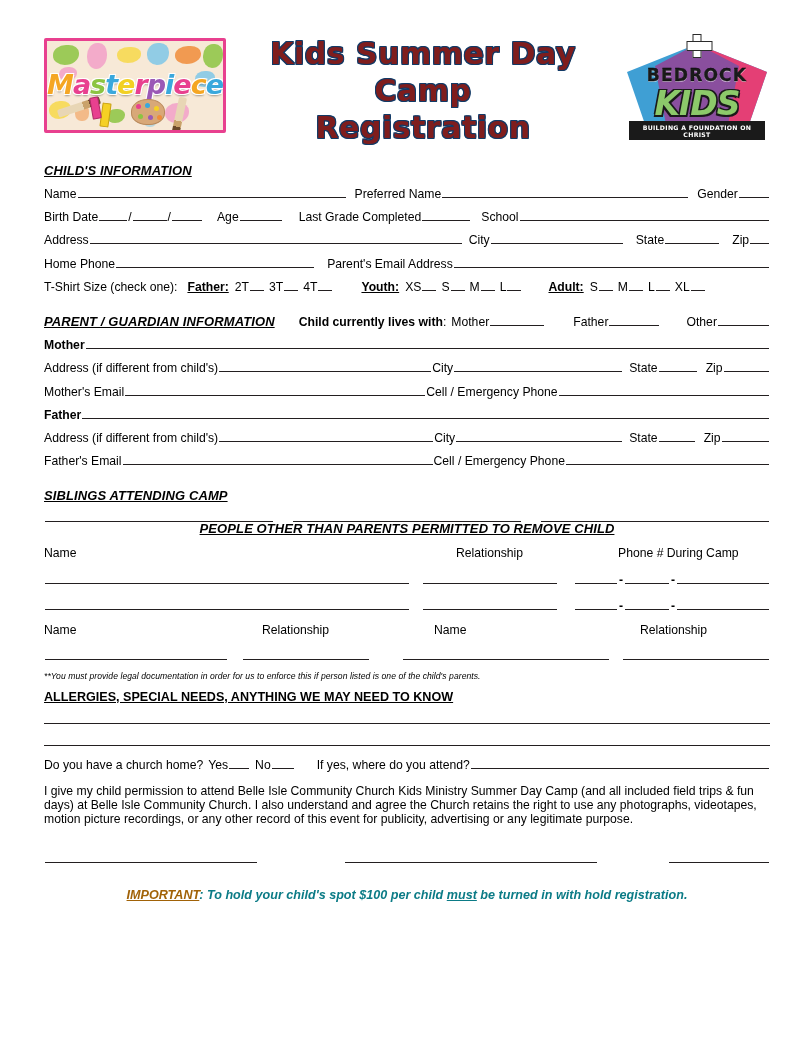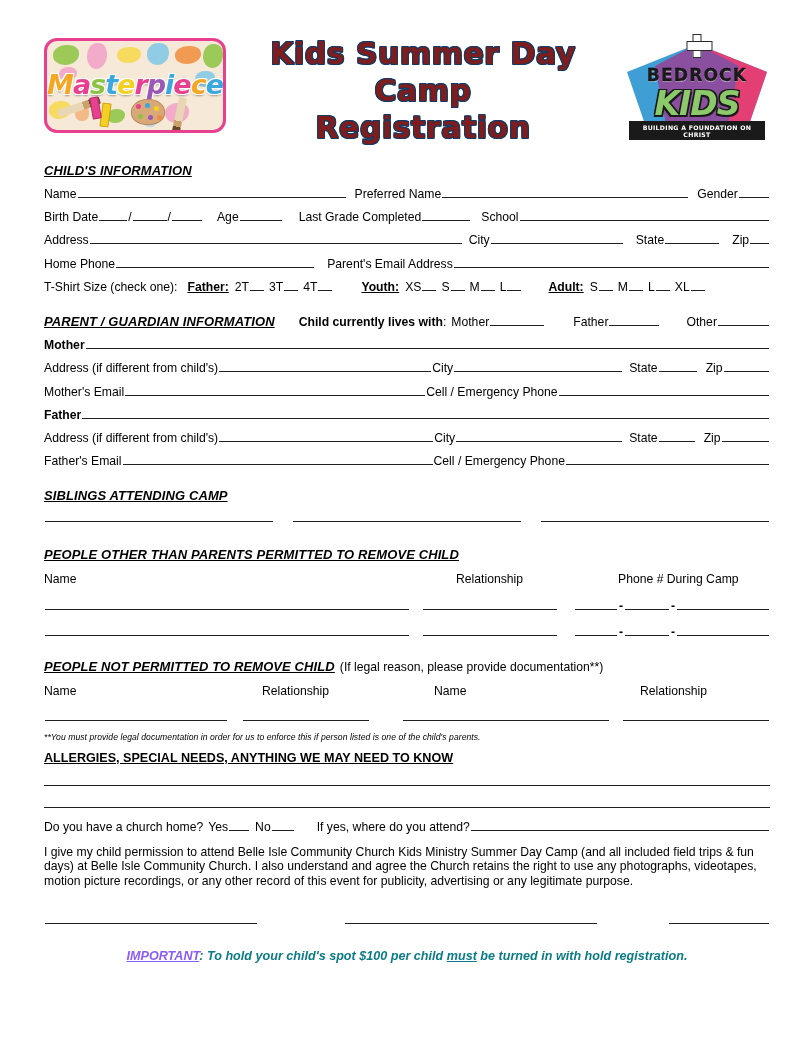--- a/index.html
+++ b/index.html
@@ -22,21 +22,21 @@
     position: relative;
     height: 118px;
     margin: 32px 36px 0 44px;
     display: flex;
     align-items: flex-start;
   }
   
   .mp-logo {
     width: 182px; height: 95px;
     border: 3px solid #e8408f;
-    border-radius: 13px;
+    border-radius: 2px;
     background: #f7e9d7;
     position: relative;
     overflow: hidden;
     flex: 0 0 auto;
     margin-top: 6px;
   }
   .mp-splat { position: absolute; border-radius: 50% 40% 55% 45%; opacity: .85; }
   .mp-word {
     position: absolute; left: 0; right: 0; top: 30px;
     text-align: center;
@@ -193,21 +193,21 @@
     text-align: left;
   }
   .sig-lines { display: flex; margin-top: 26px; }
   .sig-labels { display: flex; margin-top: 5px; font-weight: bold; font-size: 12.2px; }
   .important {
     margin-top: 26px;
     text-align: center;
     font-weight: bold; font-style: italic;
     font-size: 12.6px;
   }
-  .important .kw { color: #8b5cf6; text-decoration: underline; }
+  .important .kw { color: #a16207; text-decoration: underline; }
   .important .bodytxt { color: #0b7b86; }
 </style>
 </head>
 <body>
 
 <div class="page">
 
   <div class="header">
 
     <div class="mp-logo">
@@ -428,21 +428,21 @@
 
     <div class="sec-head" style="margin-top:22px;">SIBLINGS ATTENDING CAMP</div>
     <div class="sib-lines">
       <span class="fill"></span>
       <span class="sp" style="width:18px;"></span>
       <span class="fill"></span>
       <span class="sp" style="width:18px;"></span>
       <span class="fill"></span>
     </div>
 
-    <div class="sec-head" style="margin-top:26px;">PEOPLE OTHER THAN PARENTS PERMITTED TO REMOVE CHILD</div>
+    <div class="sec-head" style="text-align:center;">PEOPLE OTHER THAN PARENTS PERMITTED TO REMOVE CHILD</div>
 
     <div class="colhead">
       <span style="flex:0 0 412px;">Name</span>
       <span style="flex:0 0 162px;">Relationship</span>
       <span style="flex:1 1 auto;">Phone # During Camp</span>
     </div>
 
     <div class="row tight" style="margin-top:14px;">
       <span class="fx" style="width:364px;"></span>
       <span class="sp" style="width:12px;"></span>
@@ -460,25 +460,20 @@
       <span class="sp" style="width:12px;"></span>
       <span class="fx" style="width:134px;"></span>
       <span class="sp" style="width:16px;"></span>
       <span class="fx" style="width:42px;"></span>
       <span class="dash">-</span>
       <span class="fx" style="width:44px;"></span>
       <span class="dash">-</span>
       <span class="fill"></span>
     </div>
 
-    <div class="row" style="margin-top:22px;">
-      <span class="sec-head">PEOPLE NOT PERMITTED TO REMOVE CHILD</span>
-      <span class="sp" style="width:5px;"></span>
-      <span>(If legal reason, please provide documentation**)</span>
-    </div>
 
     <div class="colhead">
       <span style="flex:0 0 218px;">Name</span>
       <span style="flex:0 0 172px;">Relationship</span>
       <span style="flex:0 0 206px;">Name</span>
       <span style="flex:1 1 auto;">Relationship</span>
     </div>
 
     <div class="row tight" style="margin-top:14px;">
       <span class="fx" style="width:182px;"></span>

